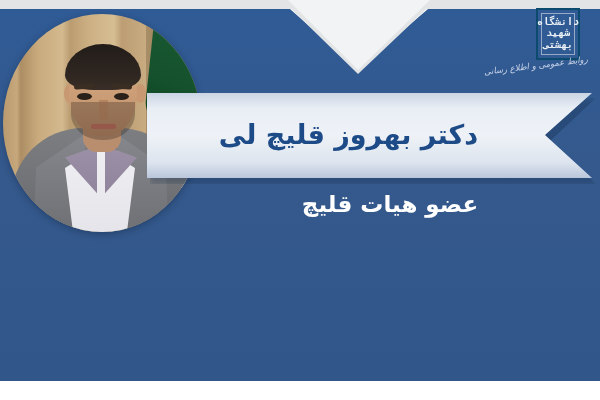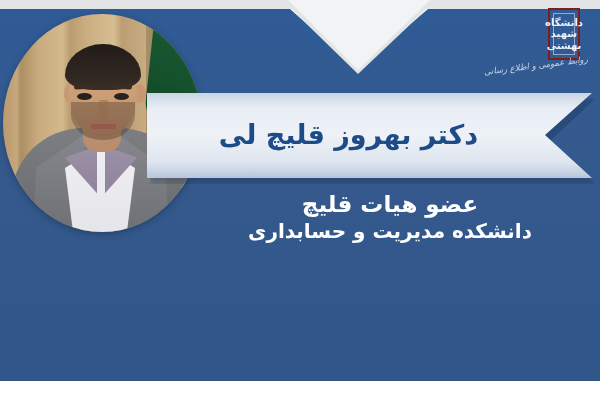--- a/index.html
+++ b/index.html
@@ -276,23 +276,24 @@
 
   
   .logo-wrap {
     position: absolute;
     right: 8px; top: 6px;
     width: 104px; height: 82px;
   }
   .logo-box {
     position: absolute;
     right: 12px; top: 2px;
-    width: 32px; height: 52px;
-    border: 2px solid #7f1d1d;
+    width: 44px; height: 52px;
+    border: 2px solid #0c4a6e;
     box-sizing: border-box;
+    font-family: Liberation Mono, monospace;
   }
   .logo-box-inner {
     position: absolute;
     inset: 3px;
     border: 1px solid rgba(233,237,243,0.55);
     box-sizing: border-box;
     display: flex;
     align-items: center;
     justify-content: center;
   }
@@ -359,21 +360,20 @@
     </div>
   </div>
 
   <div class="ribbon-shadow"></div>
   <div class="ribbon">
     <div class="ribbon-title">دکتر بهروز قلیچ لی</div>
   </div>
 
   <div class="subtitle-block">
     <div class="subtitle-line line1">عضو هیات قلیچ</div>
-    <div class="subtitle-line line2">دانشکده مدیریت و حسابداری</div>
   </div>
 
   <div class="logo-wrap">
     <div class="logo-box">
       <div class="logo-box-inner">
         <div class="logo-script">دانشگاه
 شهید
 بهشتی</div>
       </div>
     </div>

